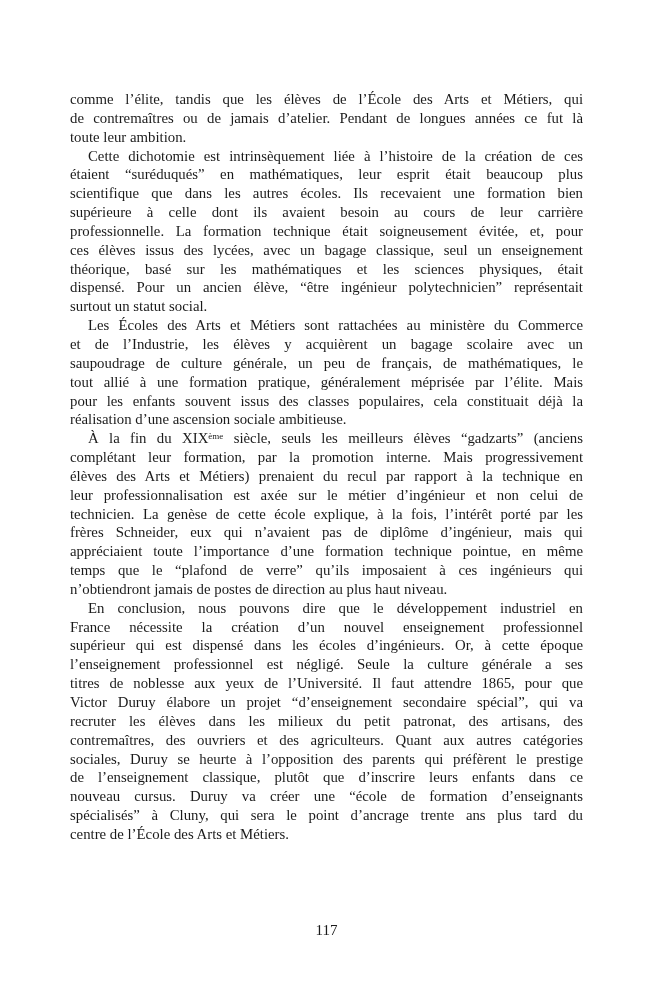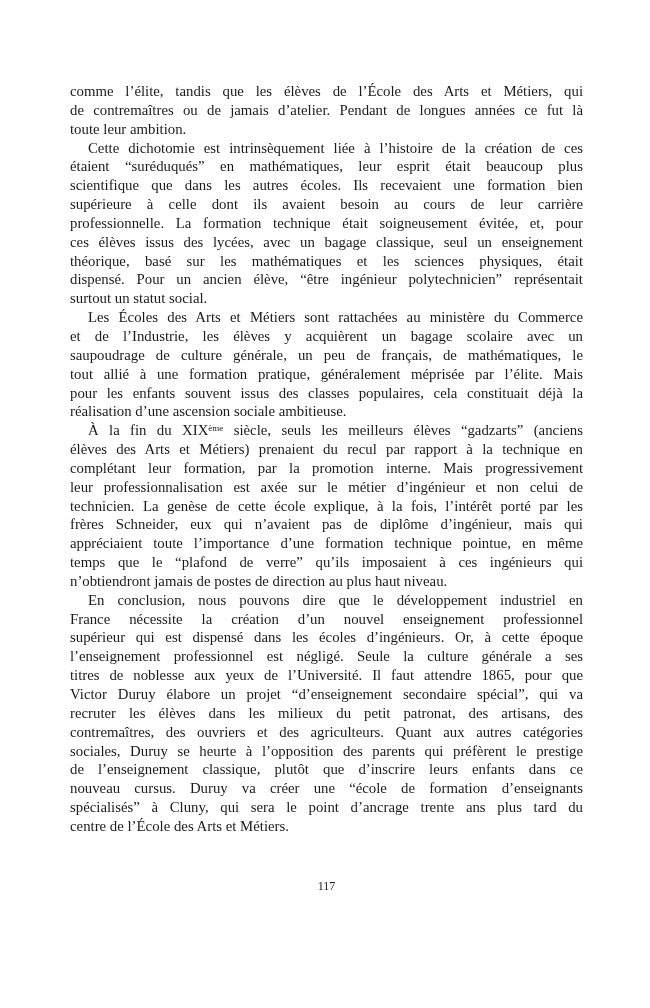--- a/index.html
+++ b/index.html
@@ -8,21 +8,21 @@
     height: 1008px;
     background: #ffffff;
     position: relative;
     font-family: "Liberation Serif", "DejaVu Serif", serif;
     color: #1a1a1a;
     overflow: hidden;
   }
   .text-block {
     position: absolute;
     left: 70px;
-    top: 82px;
+    top: 90px;
     width: 513px;
     font-size: 14.8px;
     line-height: 18.85px;
   }
   .paragraph { margin: 0; }
   .line {
     text-align: justify;
     text-align-last: justify;
   }
   .line.last {
@@ -32,25 +32,25 @@
     text-indent: 18px;
   }
   .sup {
     font-size: 9px;
     line-height: 0;
     vertical-align: 4.5px;
     margin-top: 12px;
   }
   .page-number {
     position: absolute;
-    top: 877px;
+    top: 921px;
     left: 70px;
     width: 513px;
     text-align: center;
-    font-size: 12px;
+    font-size: 15px;
     line-height: 19px;
   }
 </style>
 </head>
 <body>
 
 <div class="text-block">
     <div class="paragraph">
       <div class="line">comme l’élite, tandis que les élèves de l’École des Arts et Métiers, qui</div>
       <div class="line">de contremaîtres ou de jamais d’atelier. Pendant de longues années ce fut là</div>
@@ -70,22 +70,22 @@
     <div class="paragraph">
       <div class="line indent">Les Écoles des Arts et Métiers sont rattachées au ministère du Commerce</div>
       <div class="line">et de l’Industrie, les élèves y acquièrent un bagage scolaire avec un</div>
       <div class="line">saupoudrage de culture générale, un peu de français, de mathématiques, le</div>
       <div class="line">tout allié à une formation pratique, généralement méprisée par l’élite. Mais</div>
       <div class="line">pour les enfants souvent issus des classes populaires, cela constituait déjà la</div>
       <div class="line last">réalisation d’une ascension sociale ambitieuse.</div>
     </div>
     <div class="paragraph">
       <div class="line indent"><span>À la fin du XIX</span><span class="sup">ème</span><span> siècle, seuls les meilleurs élèves “gadzarts” (anciens</span></div>
+      <div class="line">complétant leur formation, par la promotion interne. Mais progressivement</div>
       <div class="line">élèves des Arts et Métiers) prenaient du recul par rapport à la technique en</div>
-      <div class="line">complétant leur formation, par la promotion interne. Mais progressivement</div>
       <div class="line">leur professionnalisation est axée sur le métier d’ingénieur et non celui de</div>
       <div class="line">technicien. La genèse de cette école explique, à la fois, l’intérêt porté par les</div>
       <div class="line">frères Schneider, eux qui n’avaient pas de diplôme d’ingénieur, mais qui</div>
       <div class="line">appréciaient toute l’importance d’une formation technique pointue, en même</div>
       <div class="line">temps que le “plafond de verre” qu’ils imposaient à ces ingénieurs qui</div>
       <div class="line last">n’obtiendront jamais de postes de direction au plus haut niveau.</div>
     </div>
     <div class="paragraph">
       <div class="line indent">En conclusion, nous pouvons dire que le développement industriel en</div>
       <div class="line">France nécessite la création d’un nouvel enseignement professionnel</div>

